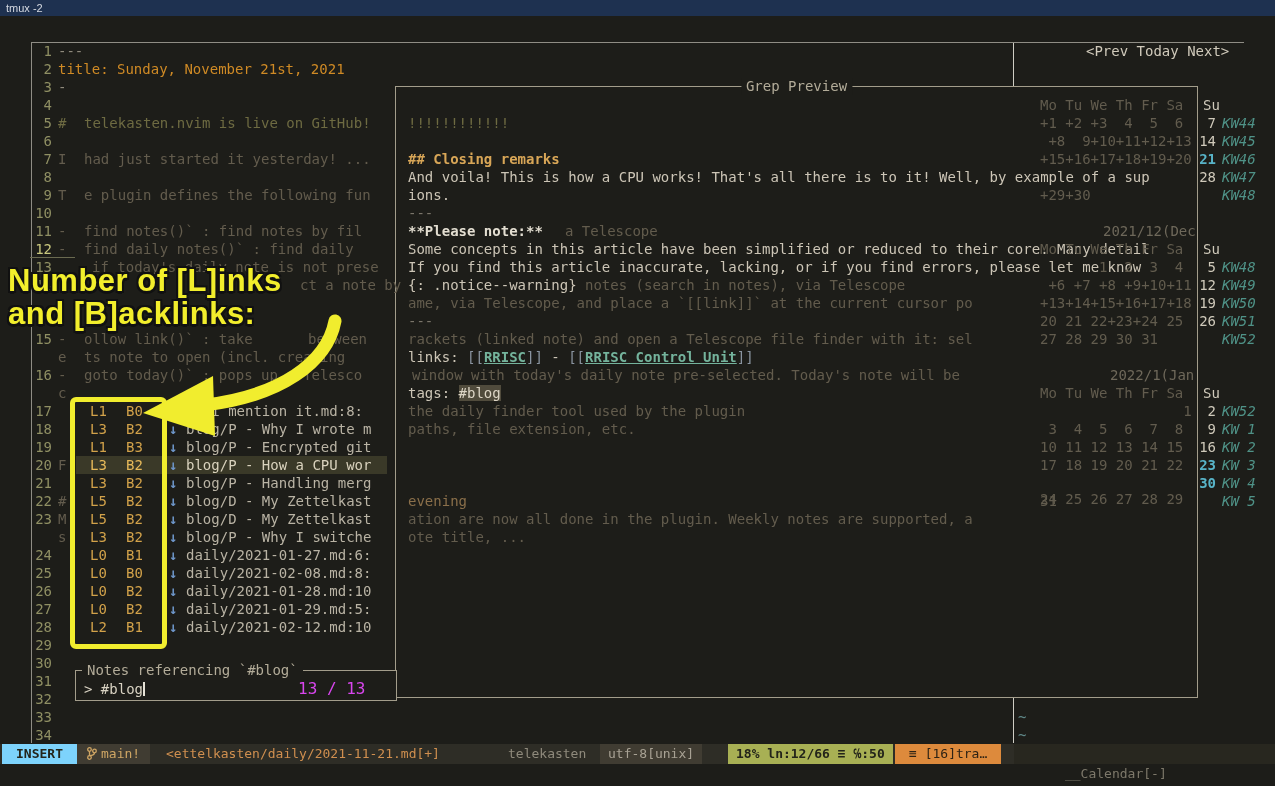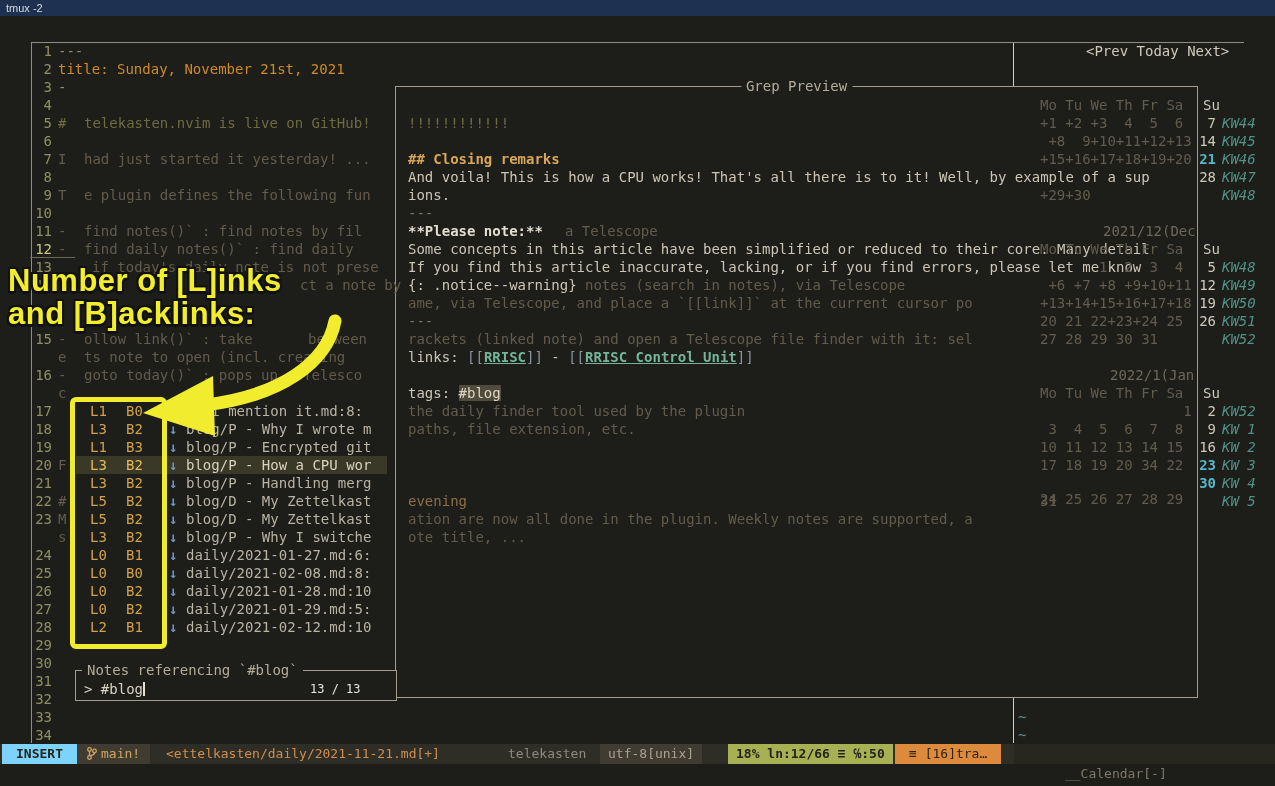--- a/index.html
+++ b/index.html
@@ -16,21 +16,21 @@
   
   .float{position:absolute;background:#1d1d19;border:1px solid #a39d8b;z-index:3;box-sizing:border-box;}
   .f-results{left:75px;top:70px;width:313px;height:558px;}
   .f-preview{left:395px;top:70px;width:803px;height:612px;}
   .f-prompt{left:75px;top:646px;width:322px;height:31px;margin-top:8px;}
   .float-title{position:absolute;top:-9px;background:#1d1d19;color:#b3ac99;font-size:14px;line-height:17px;
                padding:0 5px;white-space:pre;}
   .f-results .float-title,.f-preview .float-title{left:50%;transform:translateX(-50%);}
   .f-prompt .float-title{left:6px;}
   .prompt-text{position:absolute;left:8px;top:9px;height:18px;line-height:18px;font-size:14px;color:#d8d2c2;white-space:pre;}
-  .prompt-counter{position:absolute;left:234px;top:9px;height:18px;line-height:18px;font-size:12px;color:#e5e5e5;white-space:pre;}
+  .prompt-counter{position:absolute;left:222px;top:9px;height:18px;line-height:18px;font-size:16px;color:#d946ef;white-space:pre;}
   .prompt-cursor{position:absolute;left:67px;top:11px;width:2px;height:14px;background:#e6e2d6;}
 
   
   #gen{position:absolute;left:0;top:0;width:1275px;height:786px;z-index:4;pointer-events:none;}
   #gen span,#gen div{pointer-events:auto;}
   .tspan{position:absolute;height:18px;line-height:18px;font-size:14px;white-space:pre;color:#ccc5b6;}
   .lnr{position:absolute;left:30px;width:22px;height:18px;line-height:18px;font-size:14px;
        text-align:right;color:#8f8f63;white-space:pre;}
   .lnr.cur{color:#cac87e;}
   .cur-underline{position:absolute;left:30px;width:45px;height:1px;background:#6a6a50;}
@@ -183,20 +183,21 @@
         <span class="tspan c-dim" style="left: 585px; top: 260px;">notes (search in notes), via Telescope</span>
         <span class="tspan c-dim" style="left: 408px; top: 278px;">ame, via Telescope, and place a `[[link]]` at the current cursor po</span>
         <span class="tspan c-dim" style="left: 58px; top: 314px;">-</span>
         <span class="tspan c-dim" style="left: 84px; top: 314px;">ollow link()` : take</span>
         <span class="tspan c-dim" style="left: 308px; top: 314px;">between</span>
         <span class="tspan c-dim" style="left: 408px; top: 314px;">rackets (linked note) and open a Telescope file finder with it: sel</span>
         <span class="tspan c-dim" style="left: 58px; top: 332px;">e</span>
         <span class="tspan c-dim" style="left: 84px; top: 332px;">ts note to open (incl. creating</span>
         <span class="tspan c-dim" style="left: 58px; top: 350px;">-</span>
         <span class="tspan c-dim" style="left: 84px; top: 350px;">goto today()` : pops up a Telesco</span>
+        <span class="tspan c-dim" style="left: 412px; top: 350px;">window with today's daily note pre-selected. Today's note will be</span>
         <span class="tspan c-dim" style="left: 58px; top: 368px;">c</span>
         <span class="tspan c-dim" style="left: 408px; top: 386px;">the daily finder tool used by the plugin</span>
         <span class="tspan c-dim" style="left: 408px; top: 404px;">paths, file extension, etc.</span>
         <span class="tspan c-dim" style="left: 58px; top: 440px;">F</span>
         <span class="tspan c-dim" style="left: 58px; top: 476px;">#</span>
         <span class="tspan c-dim-orange" style="left: 408px; top: 476px;">evening</span>
         <span class="tspan c-dim" style="left: 58px; top: 494px;">M</span>
         <span class="tspan c-dim" style="left: 408px; top: 494px;">ation are now all done in the plugin. Weekly notes are supported, a</span>
         <span class="tspan c-dim" style="left: 58px; top: 512px;">s</span>
         <span class="tspan c-dim" style="left: 408px; top: 512px;">ote title, ...</span>
@@ -326,21 +327,21 @@
         <span class="tspan c-cal-sun" style="left: 1203px; top: 368px;">Su</span>
         <span class="tspan c-cal-dim" style="left: 1040px; top: 386px;">                 1</span>
         <span class="tspan c-cal-sun" style="left: 1199px; top: 386px; width: 17px; text-align: right;"> 2</span>
         <span class="tspan c-cal-kw" style="left: 1222px; top: 386px;">KW52</span>
         <span class="tspan c-cal-dim" style="left: 1040px; top: 404px;"> 3  4  5  6  7  8</span>
         <span class="tspan c-cal-sun" style="left: 1199px; top: 404px; width: 17px; text-align: right;"> 9</span>
         <span class="tspan c-cal-kw" style="left: 1222px; top: 404px;">KW 1</span>
         <span class="tspan c-cal-dim" style="left: 1040px; top: 422px;">10 11 12 13 14 15</span>
         <span class="tspan c-cal-sun" style="left: 1199px; top: 422px; width: 17px; text-align: right;">16</span>
         <span class="tspan c-cal-kw" style="left: 1222px; top: 422px;">KW 2</span>
-        <span class="tspan c-cal-dim" style="left: 1040px; top: 440px;">17 18 19 20 34 22</span>
+        <span class="tspan c-cal-dim" style="left: 1040px; top: 440px;">17 18 19 20 21 22</span>
         <span class="tspan c-cal-accent" style="left: 1199px; top: 440px; width: 17px; text-align: right;">23</span>
         <span class="tspan c-cal-kw" style="left: 1222px; top: 440px;">KW 3</span>
         <span class="tspan c-cal-dim" style="left: 1040px; top: 458px; margin-top: 16px;">24 25 26 27 28 29</span>
         <span class="tspan c-cal-accent" style="left: 1199px; top: 458px; width: 17px; text-align: right;">30</span>
         <span class="tspan c-cal-kw" style="left: 1222px; top: 458px;">KW 4</span>
         <span class="tspan c-cal-dim" style="left: 1040px; top: 476px;">31</span>
         <span class="tspan c-cal-kw" style="left: 1222px; top: 476px;">KW 5</span>
         <span class="tspan c-tilde" style="left: 1018px; top: 692px;">~</span>
         <span class="tspan c-tilde" style="left: 1018px; top: 710px;">~</span>
       </div>

